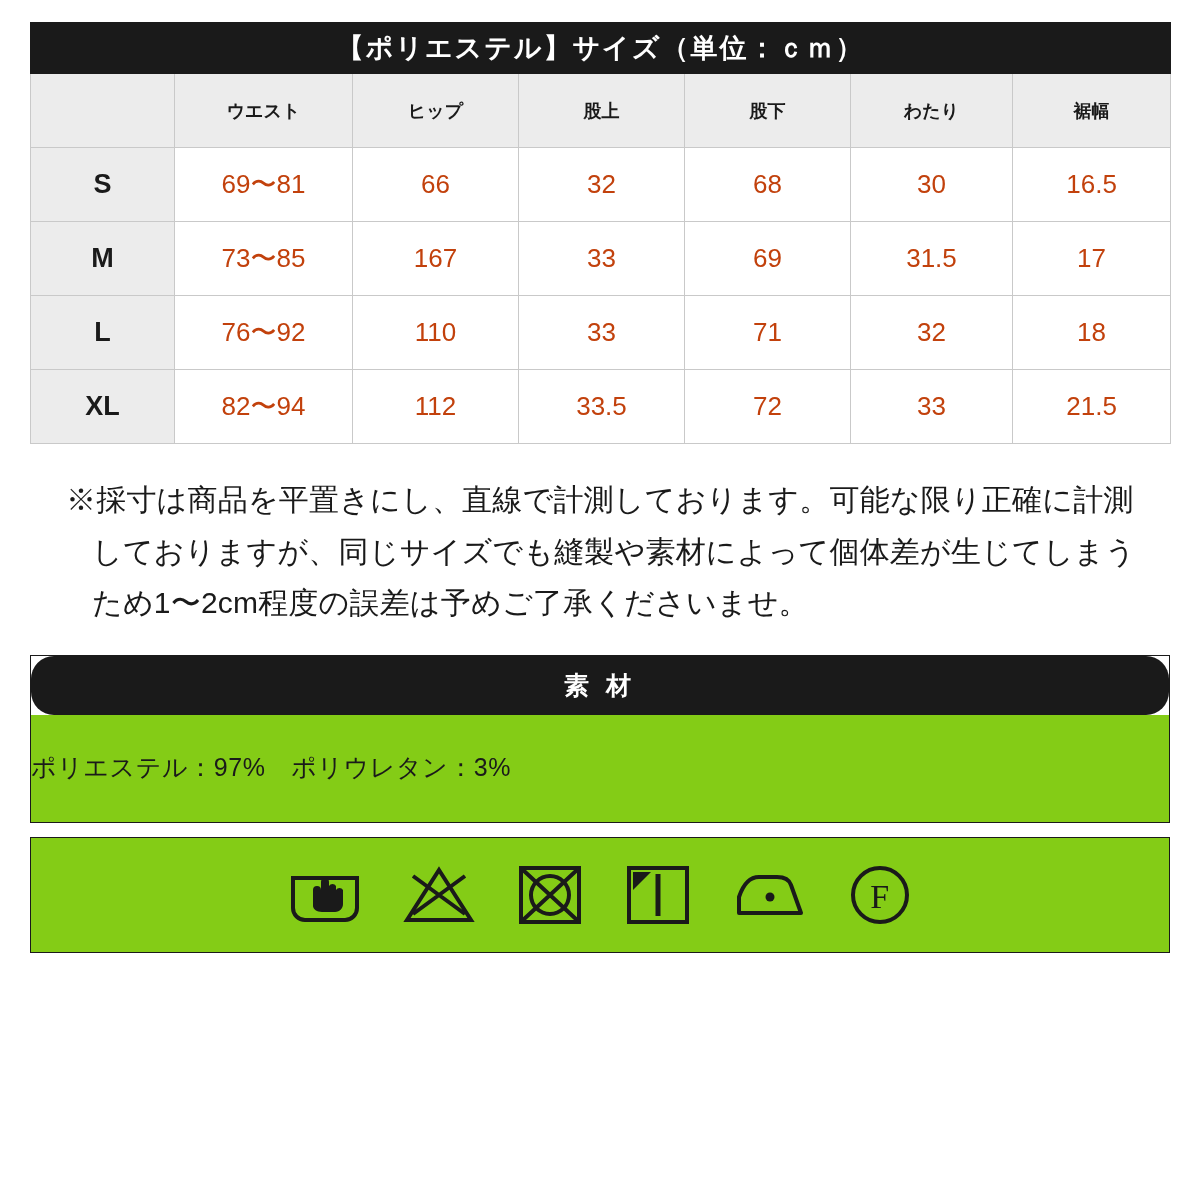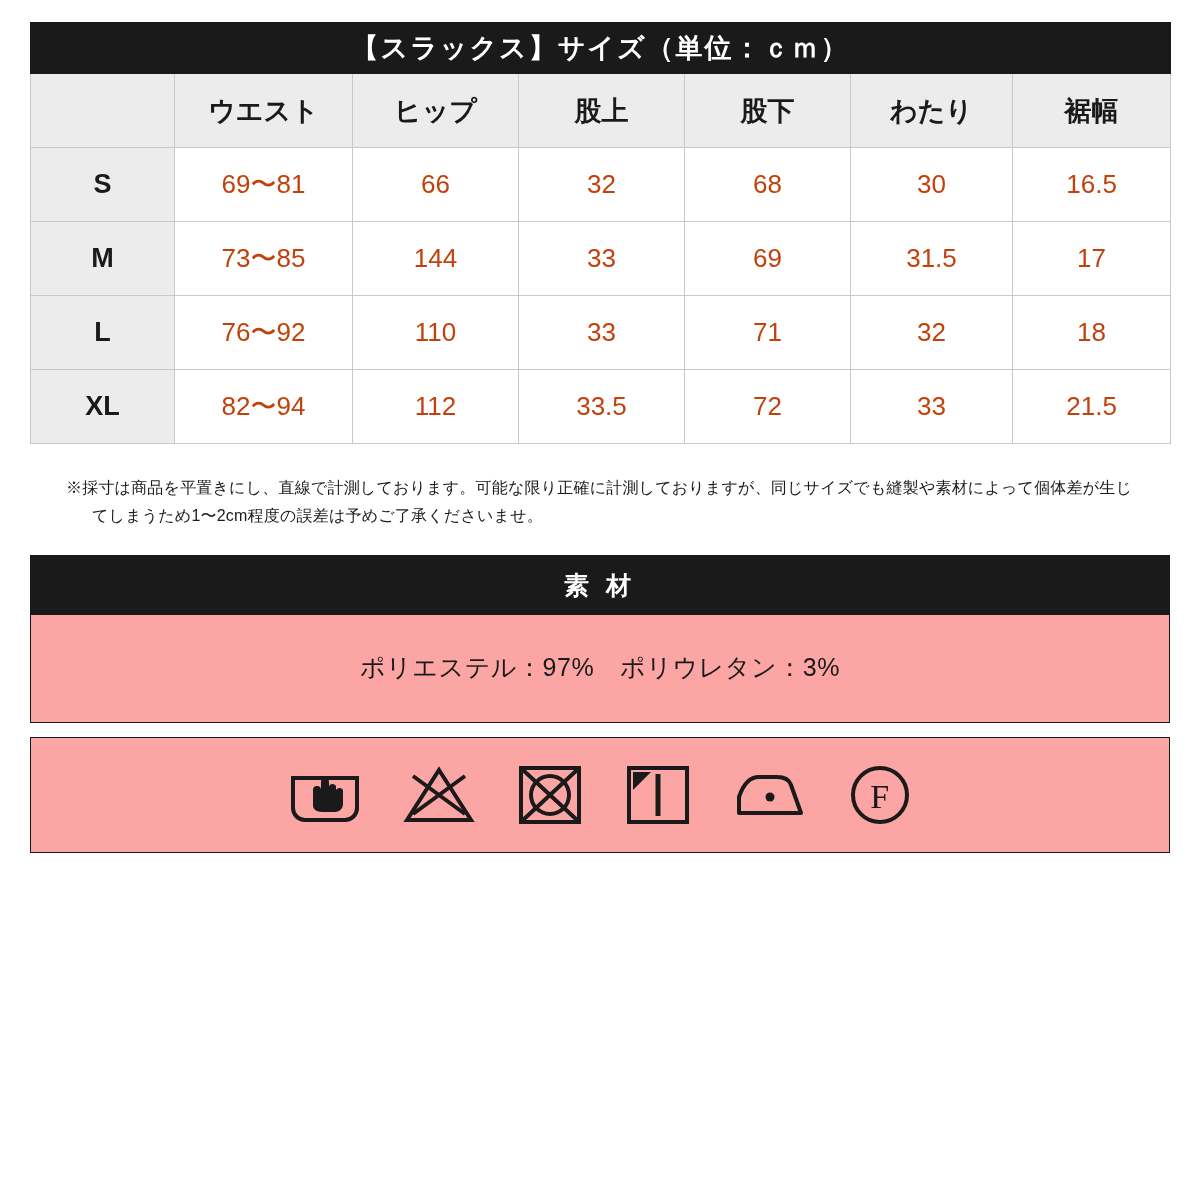--- a/index.html
+++ b/index.html
@@ -42,21 +42,21 @@
   .size-table th, .size-table td {
     border: 1px solid #c9c9c9;
     text-align: center;
     font-size: 26px;
     height: 73px;
     padding: 0;
   }
   .size-table thead tr.head-row th {
     background: #ececec;
     font-weight: bold;
-    font-size: 27px;
+    font-size: 18px;
     margin-top: 39px;
   }
   .size-table thead tr.head-row th.corner {
     background: #ececec;
     border-left: 1px solid #c9c9c9;
   }
   .size-table tbody td.size-label {
     background: #ececec;
     font-weight: bold;
     font-size: 27px;
@@ -74,21 +74,21 @@
   col.c5 { width: 162px; }
   col.c6 { width: 158px; }
 
   
   .notes {
     margin-top: 30px;
     padding-left: 36px;
     padding-right: 26px;
   }
   .note {
-    font-size: 16px;
+    font-size: 30px;
     line-height: 1.72;
     color: #1a1a1a;
     text-indent: -26px;
     padding-left: 26px;
     margin-bottom: 26px;
     letter-spacing: 0.2px;
   }
 
   
   .section {
@@ -98,24 +98,25 @@
     margin-top: 14px;
   }
   .section-header {
     background: #1a1a1a;
     color: #ffffff;
     text-align: center;
     font-size: 25px;
     font-weight: bold;
     letter-spacing: 5px;
     padding: 13px 0 13px 0;
+    border-radius: 23px;
   }
   .section-body {
-    background: #fca5a5;
-    text-align: center;
+    background: #84cc16;
+    text-align: left;
     padding: 36px 0 38px 0;
     font-size: 25px;
     letter-spacing: 0.6px;
   }
   .laundry-body {
     padding: 26px 0 26px 0;
   }
   .laundry-icons {
     display: flex;
     justify-content: center;
@@ -136,21 +137,21 @@
       <col class="c0">
         <col class="c1">
         <col class="c2">
         <col class="c3">
         <col class="c4">
         <col class="c5">
         <col class="c6">
     </colgroup>
     <thead>
       <tr>
-        <th class="title-cell" colspan="7">【スラックス】サイズ（単位：ｃｍ）</th>
+        <th class="title-cell" colspan="7">【ポリエステル】サイズ（単位：ｃｍ）</th>
       </tr>
       <tr class="head-row">
         <th class="corner"></th>
         <th>ウエスト</th>
         <th>ヒップ</th>
         <th>股上</th>
         <th>股下</th>
         <th>わたり</th>
         <th>裾幅</th>
       </tr>
@@ -161,21 +162,21 @@
         <td class="val">69〜81</td>
         <td class="val">66</td>
         <td class="val">32</td>
         <td class="val">68</td>
         <td class="val">30</td>
         <td class="val">16.5</td>
       </tr>
       <tr>
         <td class="size-label">M</td>
         <td class="val">73〜85</td>
-        <td class="val">144</td>
+        <td class="val">167</td>
         <td class="val">33</td>
         <td class="val">69</td>
         <td class="val">31.5</td>
         <td class="val">17</td>
       </tr>
       <tr>
         <td class="size-label">L</td>
         <td class="val">76〜92</td>
         <td class="val">110</td>
         <td class="val">33</td>

